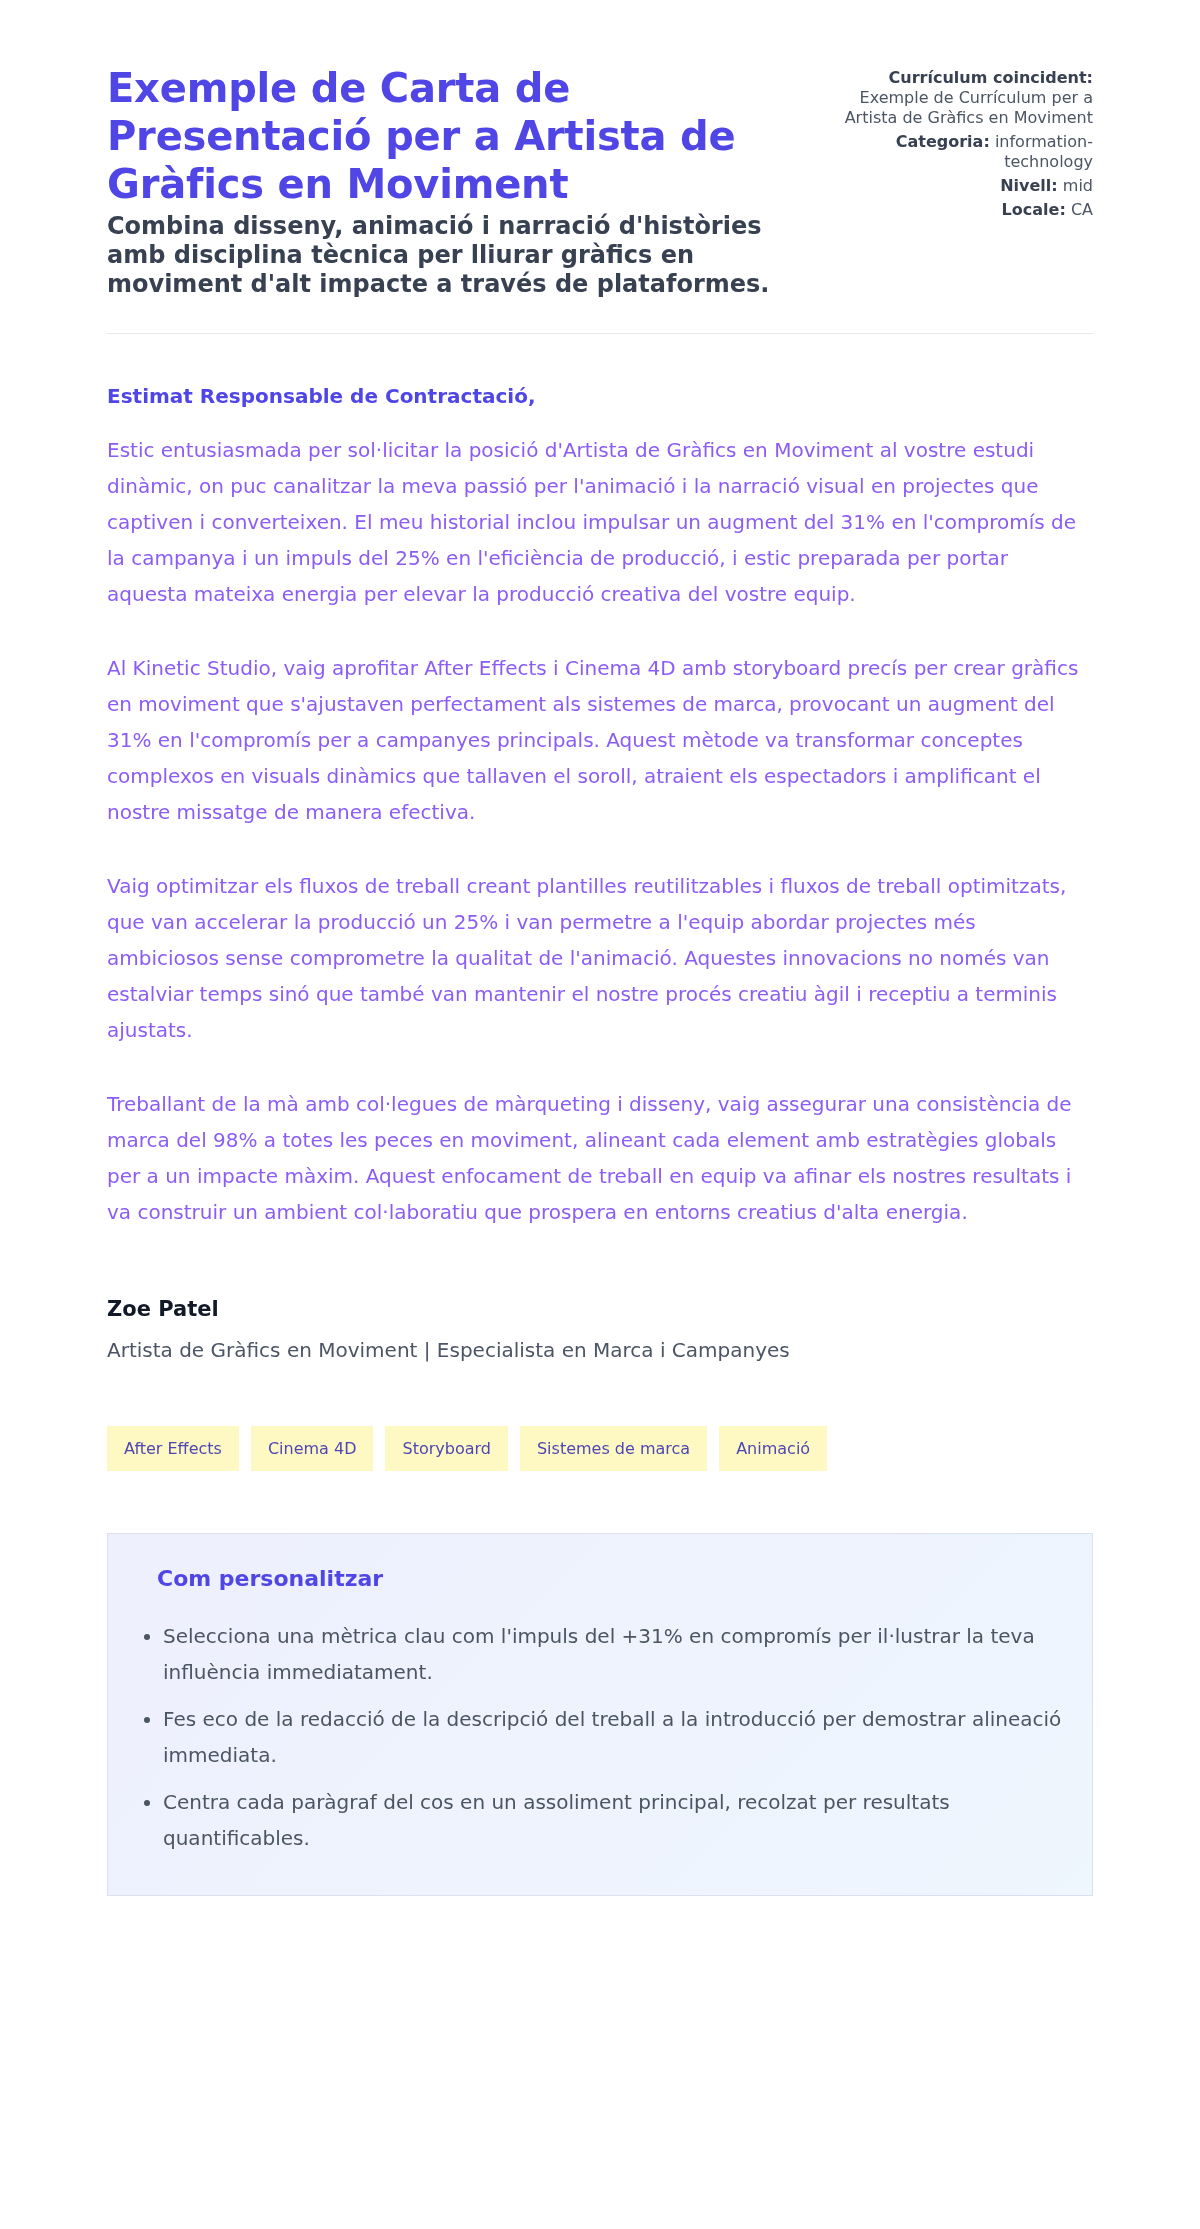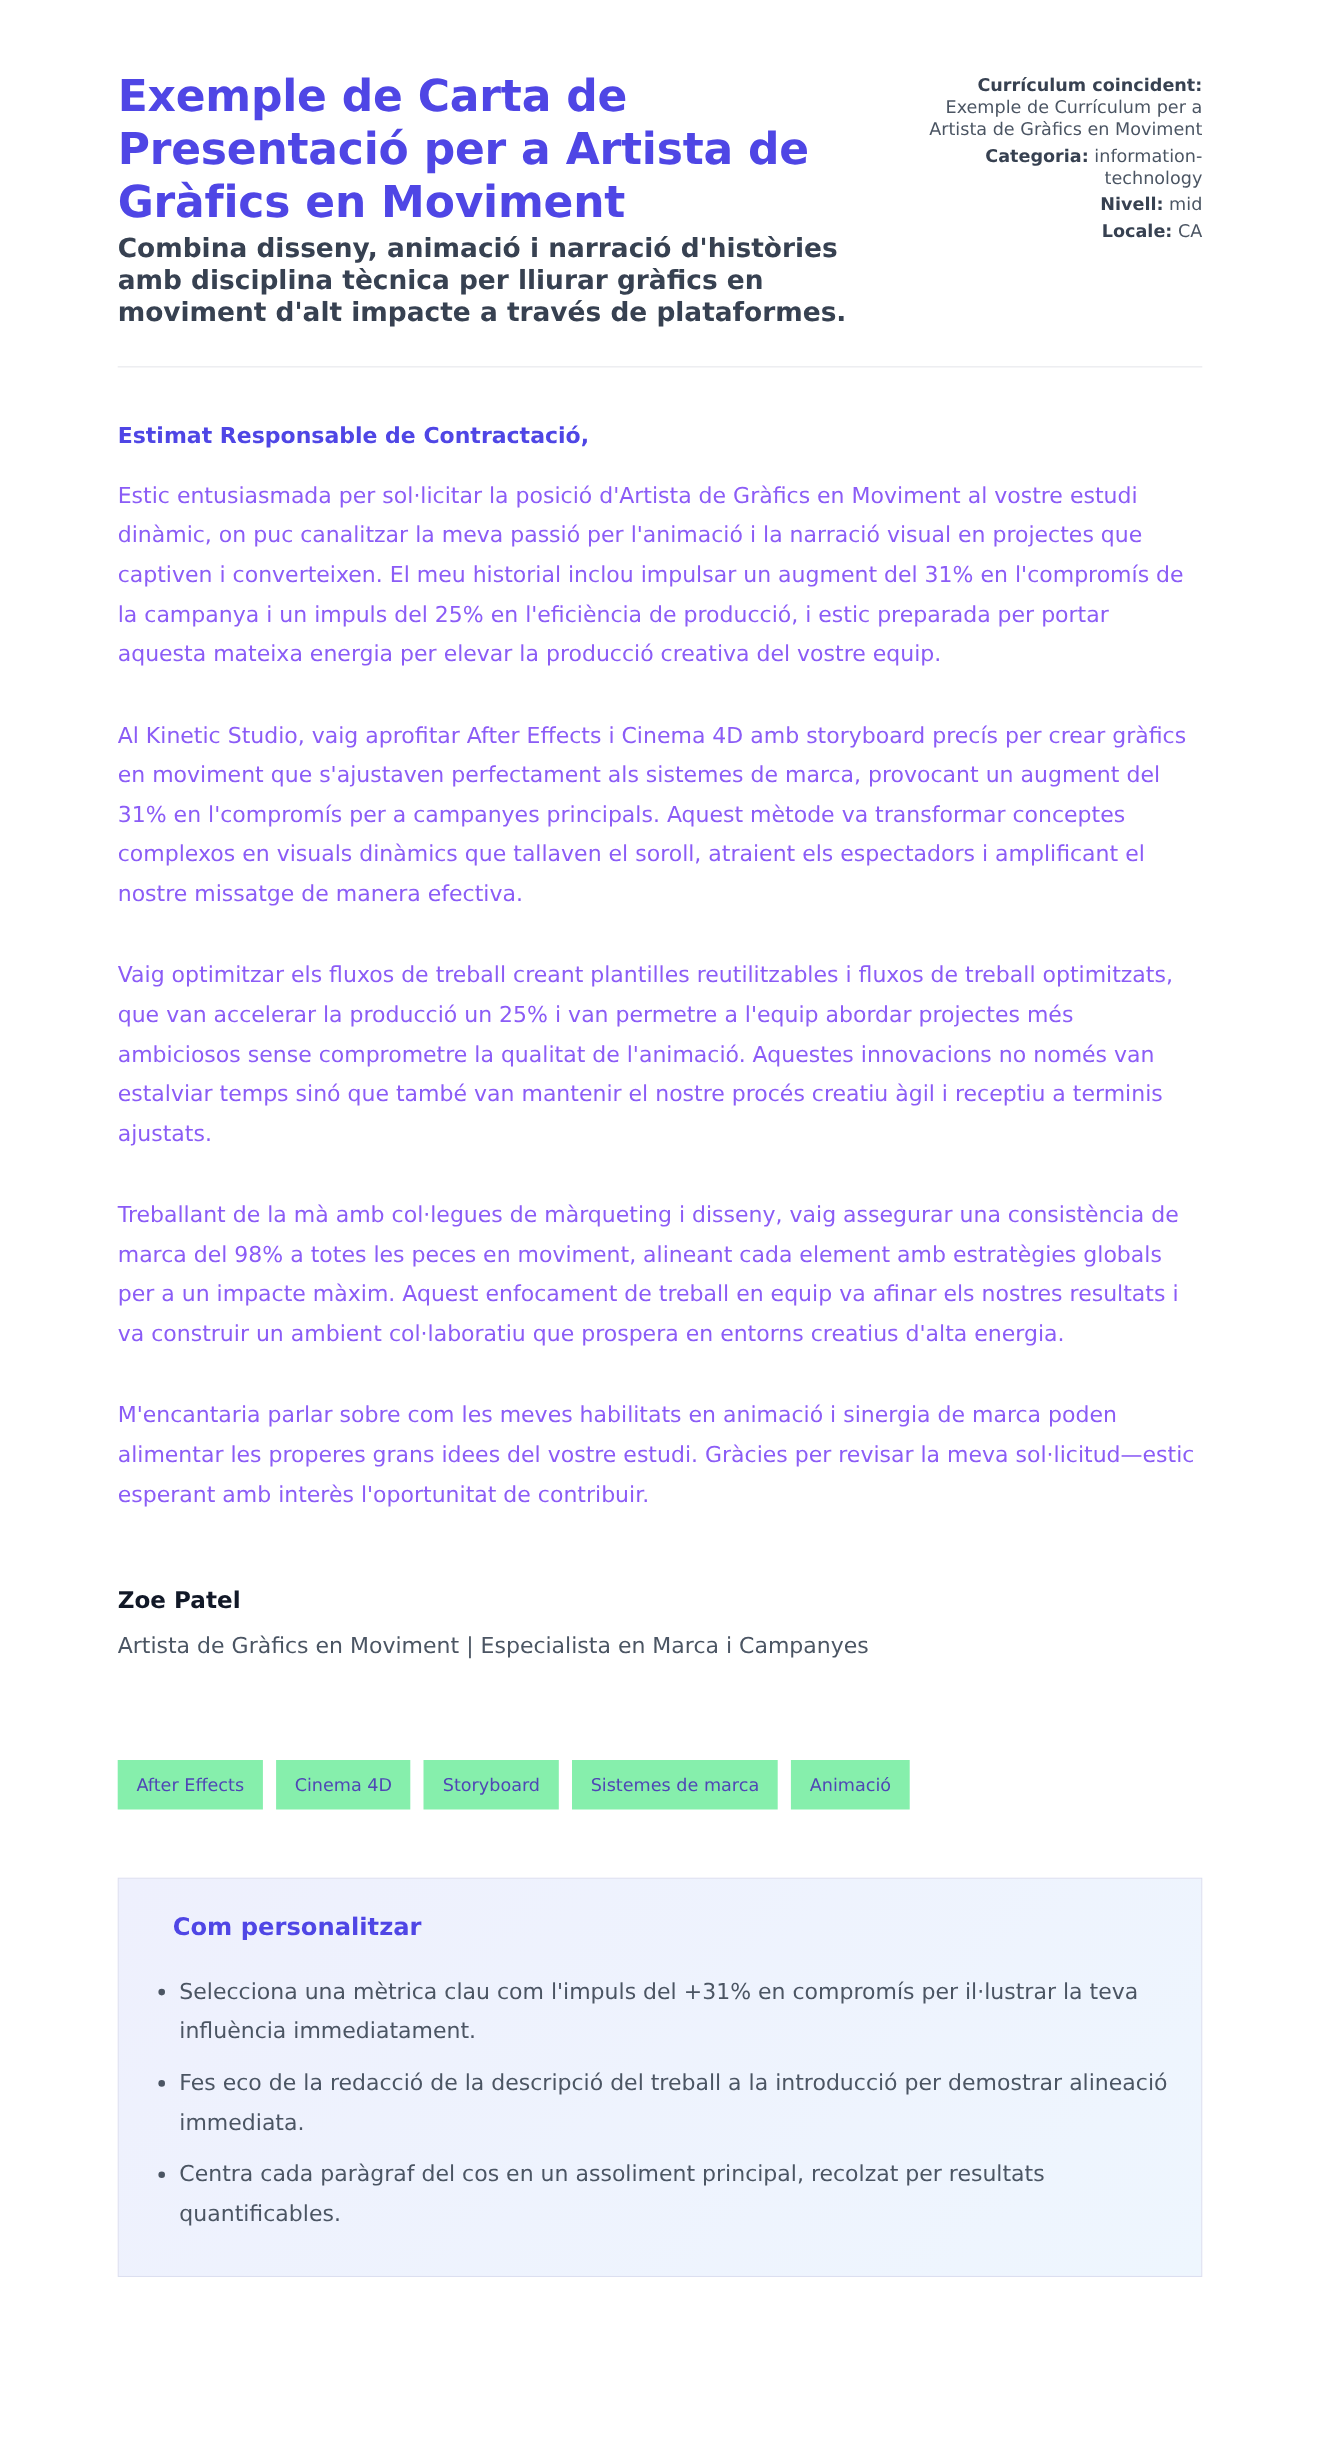--- a/index.html
+++ b/index.html
@@ -71,26 +71,25 @@
       color: #4b5563;
       margin-top: 12px;
       line-height: 28px;
     }
     .tags {
       display: flex;
       gap: 12px;
       margin-top: 62px;
     }
     .tag {
-      background: #86efac;
+      background: #fef9c3;
       color: #4f46b5;
       font-size: 16px;
       padding: 12px 17px;
       line-height: 21px;
-      margin-top: 28px;
     }
     .tips {
       margin-top: 62px;
       border: 1px solid #dcdff0;
       background: linear-gradient(135deg, #eef0fd 0%, #eef6fe 100%);
       padding: 30px 29px 28px 29px;
     }
     .tips-title {
       font-size: 22px;
       font-weight: bold;
@@ -141,21 +140,20 @@
     </div>
   </header>
 
   <div class="greeting">Estimat Responsable de Contractació,</div>
 
   <section class="body-paragraphs">
     <p class="para">Estic entusiasmada per sol·licitar la posició d'Artista de Gràfics en Moviment al vostre estudi dinàmic, on puc canalitzar la meva passió per l'animació i la narració visual en projectes que captiven i converteixen. El meu historial inclou impulsar un augment del 31% en l'compromís de la campanya i un impuls del 25% en l'eficiència de producció, i estic preparada per portar aquesta mateixa energia per elevar la producció creativa del vostre equip.</p>
     <p class="para">Al Kinetic Studio, vaig aprofitar After Effects i Cinema 4D amb storyboard precís per crear gràfics en moviment que s'ajustaven perfectament als sistemes de marca, provocant un augment del 31% en l'compromís per a campanyes principals. Aquest mètode va transformar conceptes complexos en visuals dinàmics que tallaven el soroll, atraient els espectadors i amplificant el nostre missatge de manera efectiva.</p>
     <p class="para">Vaig optimitzar els fluxos de treball creant plantilles reutilitzables i fluxos de treball optimitzats, que van accelerar la producció un 25% i van permetre a l'equip abordar projectes més ambiciosos sense comprometre la qualitat de l'animació. Aquestes innovacions no només van estalviar temps sinó que també van mantenir el nostre procés creatiu àgil i receptiu a terminis ajustats.</p>
     <p class="para">Treballant de la mà amb col·legues de màrqueting i disseny, vaig assegurar una consistència de marca del 98% a totes les peces en moviment, alineant cada element amb estratègies globals per a un impacte màxim. Aquest enfocament de treball en equip va afinar els nostres resultats i va construir un ambient col·laboratiu que prospera en entorns creatius d'alta energia.</p>
-    <p class="para">M'encantaria parlar sobre com les meves habilitats en animació i sinergia de marca poden alimentar les properes grans idees del vostre estudi. Gràcies per revisar la meva sol·licitud—estic esperant amb interès l'oportunitat de contribuir.</p>
   </section>
 
   <section class="signature">
     <div class="sig-name">Zoe Patel</div>
     <div class="sig-title">Artista de Gràfics en Moviment | Especialista en Marca i Campanyes</div>
   </section>
 
   <div class="tags">
     <span class="tag">After Effects</span>
     <span class="tag">Cinema 4D</span>

